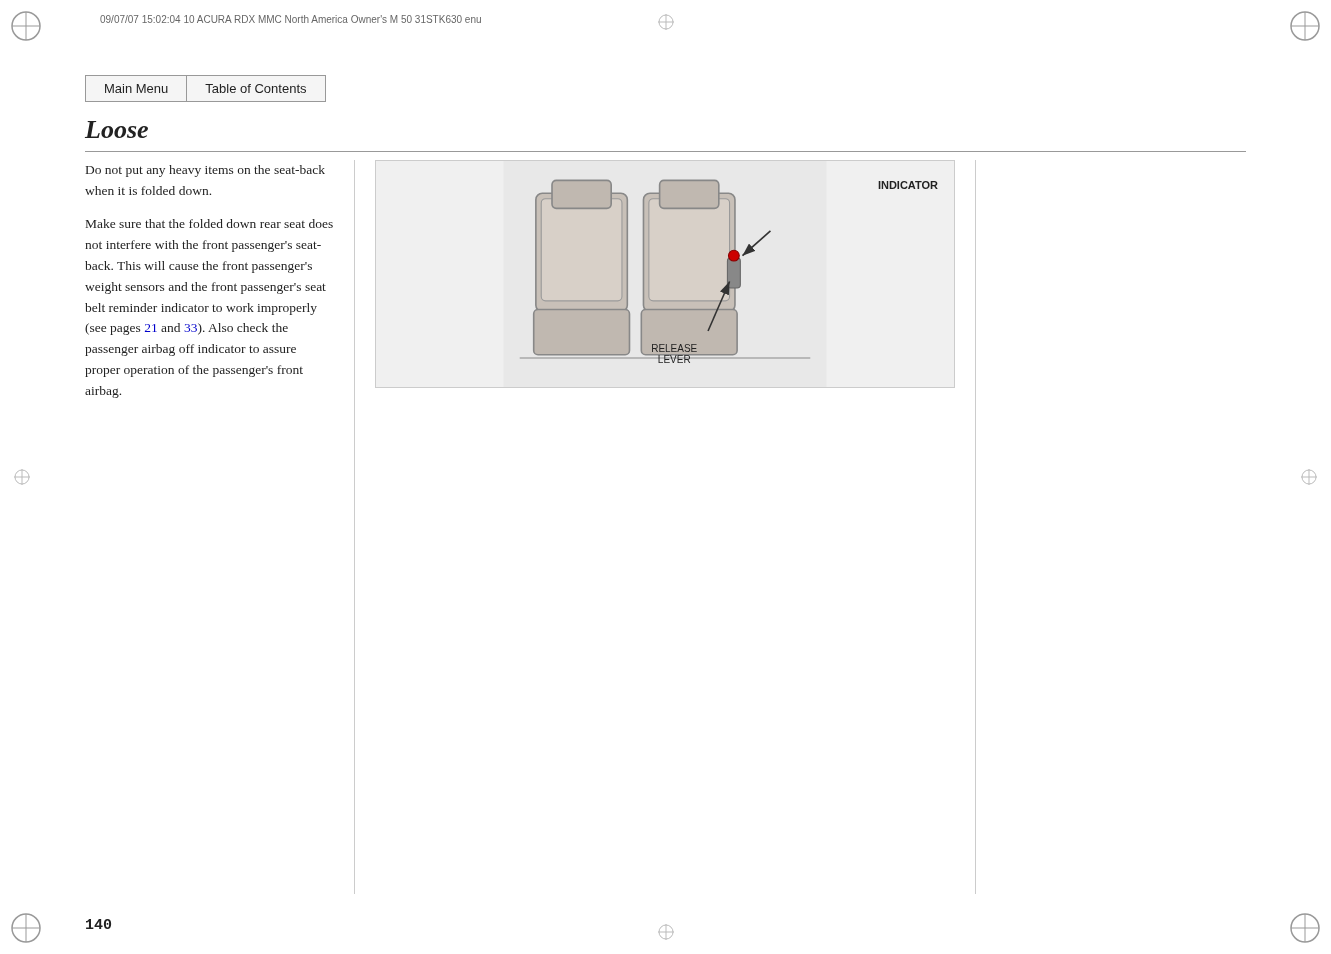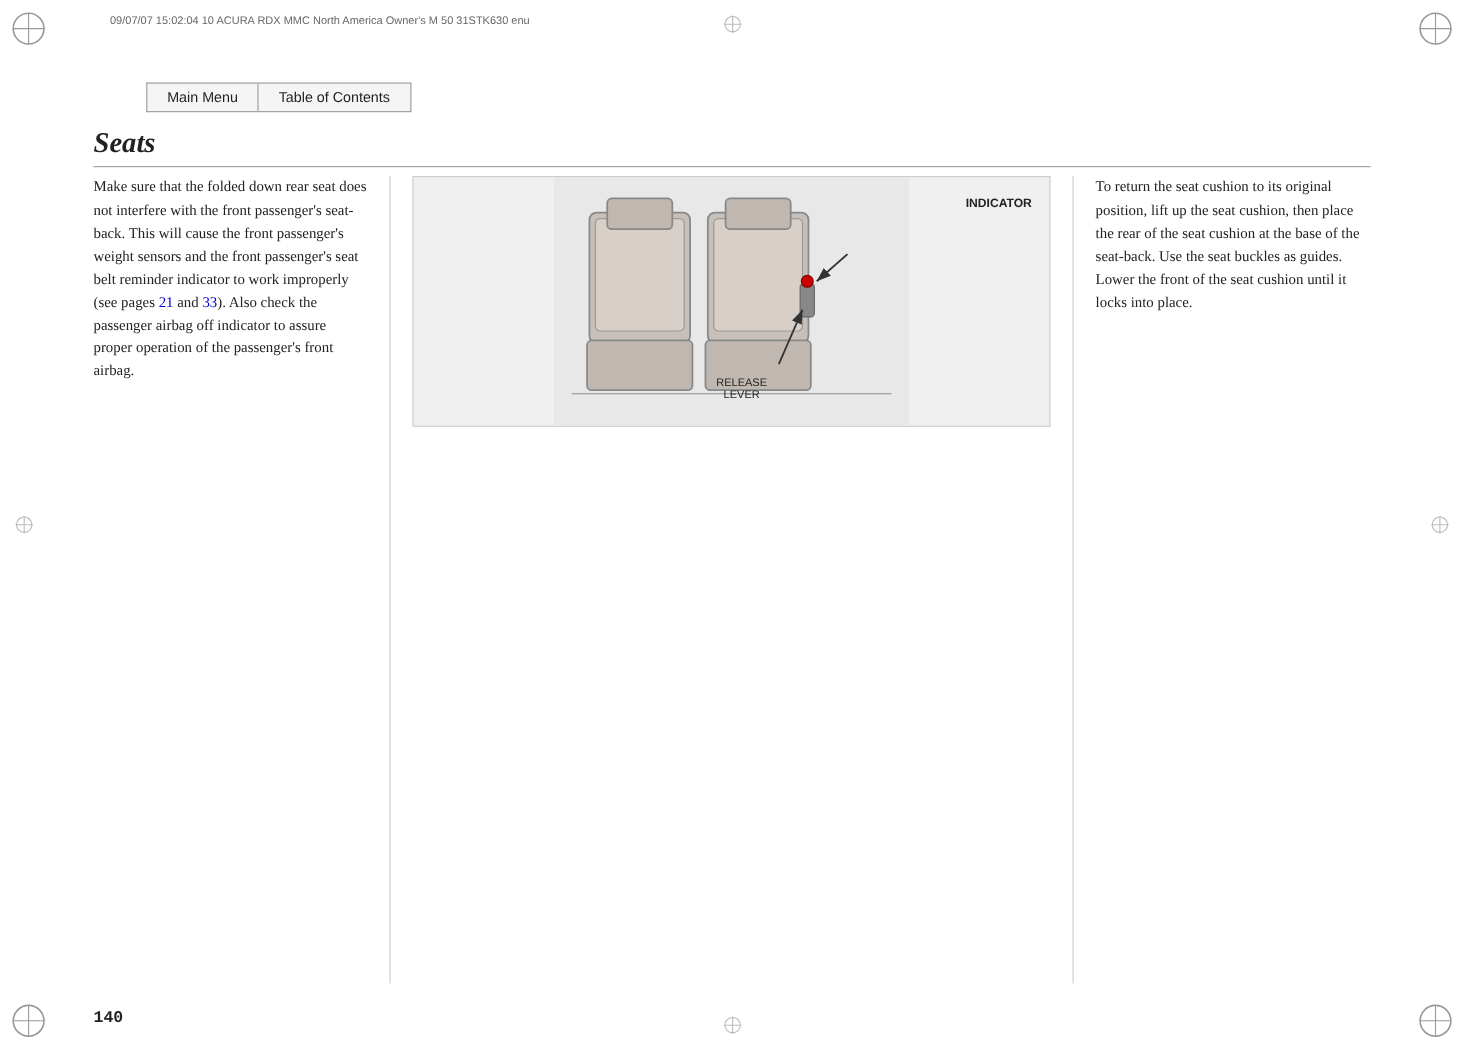--- a/index.html
+++ b/index.html
@@ -49,21 +49,20 @@
       border: 1px solid #999;
       background: #f5f5f5;
       padding: 5px 18px;
       font-size: 13px;
       font-family: Arial, sans-serif;
       cursor: pointer;
       color: #222;
     }
     .nav-btn:first-child {
       border-right: none;
-      margin-left: 48px;
     }
 
     
     .page-title {
       position: absolute;
       top: 115px;
       left: 85px;
       right: 85px;
       border-bottom: 1px solid #999;
       padding-bottom: 6px;
@@ -245,26 +244,27 @@
 <div class="print-info">
   <span>09/07/07  15:02:04    10 ACURA RDX MMC North America Owner's M 50 31STK630 enu</span>
 </div>
 
 <div class="nav-bar">
   <button class="nav-btn">Main Menu</button>
   <button class="nav-btn">Table of Contents</button>
 </div>
 
 <div class="page-title">
-  <h1>Seats</h1>
+  <h1>Loose</h1>
 </div>
 
 <div class="content-area">
 
   <div class="col-left">
+    <p>Do not put any heavy items on the seat-back when it is folded down.</p>
     <p>
       <span>Make sure that the folded down rear seat does not interfere with the front passenger's seat-back. This will cause the front passenger's weight sensors and the front passenger's seat belt reminder indicator to work improperly (see pages </span><a href="#">21</a><span> and </span><a href="#">33</a><span>). Also check the passenger airbag off indicator to assure proper operation of the passenger's front airbag.</span>
     </p>
   </div>
 
   <div class="col-center">
 
     <div class="seat-image">
       
       <svg class="seat-svg" viewBox="0 0 300 210" xmlns="http://www.w3.org/2000/svg">
@@ -307,20 +307,19 @@
         <span>INDICATOR</span>
       </div>
       <div class="label-release">
         <span>RELEASE</span><br><span>LEVER</span>
       </div>
     </div>
 
   </div>
 
   <div class="col-right">
-    <p>To return the seat cushion to its original position, lift up the seat cushion, then place the rear of the seat cushion at the base of the seat-back. Use the seat buckles as guides. Lower the front of the seat cushion until it locks into place.</p>
   </div>
 
 </div>
 
 <div class="page-number">
   <span>140</span>
 </div>
 
 </body></html>

